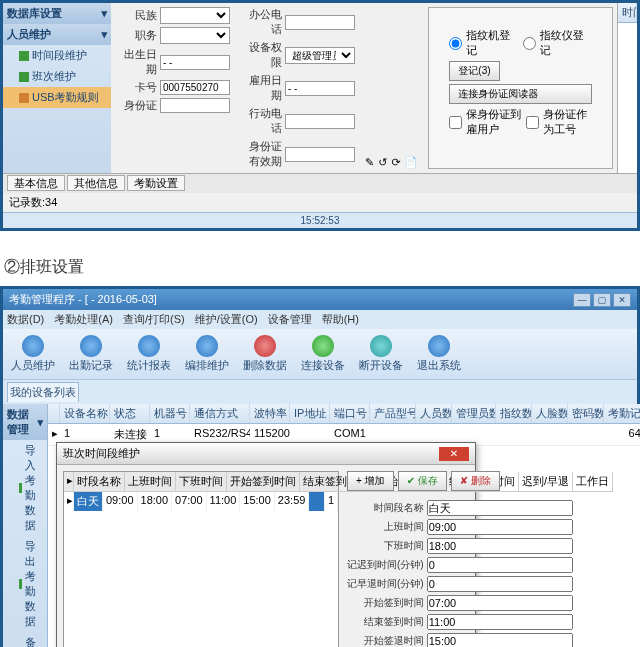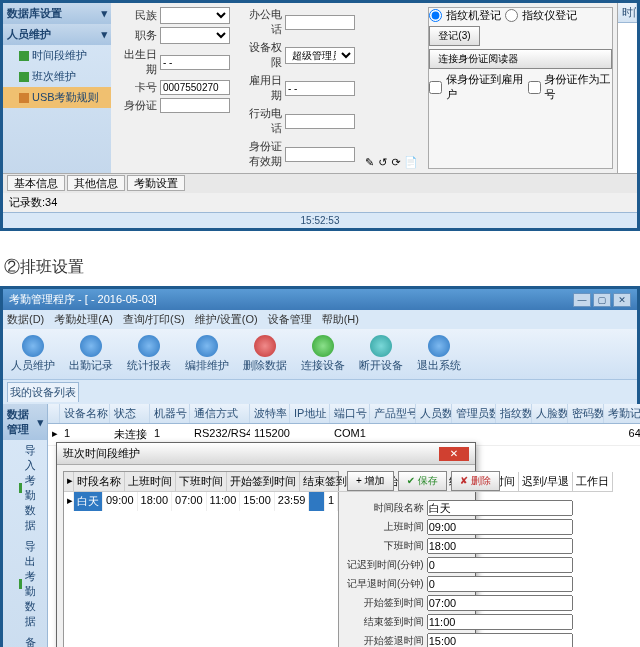--- a/index.html
+++ b/index.html
@@ -51,21 +51,21 @@
 .statusbar{background:#d9e8f7;border-top:1px solid #9bb8d6;text-align:center;padding:2px;font-size:10px;color:#2b4f75}
 
 .topfrag{border:3px solid #1e5a8e;background:#cfe3f5;margin-bottom:18px}
 .topinner{display:flex;background:#e8eef5}
 .topside{width:108px;background:linear-gradient(#d9e8f7,#c5d8ec)}
 .topform{flex:1;background:#f0f0f0;padding:4px;display:flex;gap:10px}
 .fcol{display:flex;flex-direction:column;gap:3px}
 .frow{display:flex;align-items:center;gap:3px;font-size:10px}
 .frow label{width:42px;text-align:right;color:#333}
 .frow input,.frow select{border:1px solid #999;padding:1px 2px;font-size:10px;width:70px;background:#fff}
-.rbox{border:1px solid #aaa;padding:0;background:#f6f6f6;display:flex;flex-direction:column;gap:3px}
+.rbox{border:1px solid #aaa;padding:20px;background:#f6f6f6;display:flex;flex-direction:column;gap:3px}
 .rbox .rr{display:flex;align-items:center;gap:4px;font-size:10px}
 .tabs-bottom{background:#e8e8e8;padding:2px 4px;font-size:10px;border-top:1px solid #aaa}
 .tabs-bottom span{padding:1px 6px;border:1px solid #aaa;background:#f6f6f6;margin-right:2px}
 </style>
 </head>
 <body>
 
 <div class="topfrag">
  <div class="topinner">
   <div class="topside">

